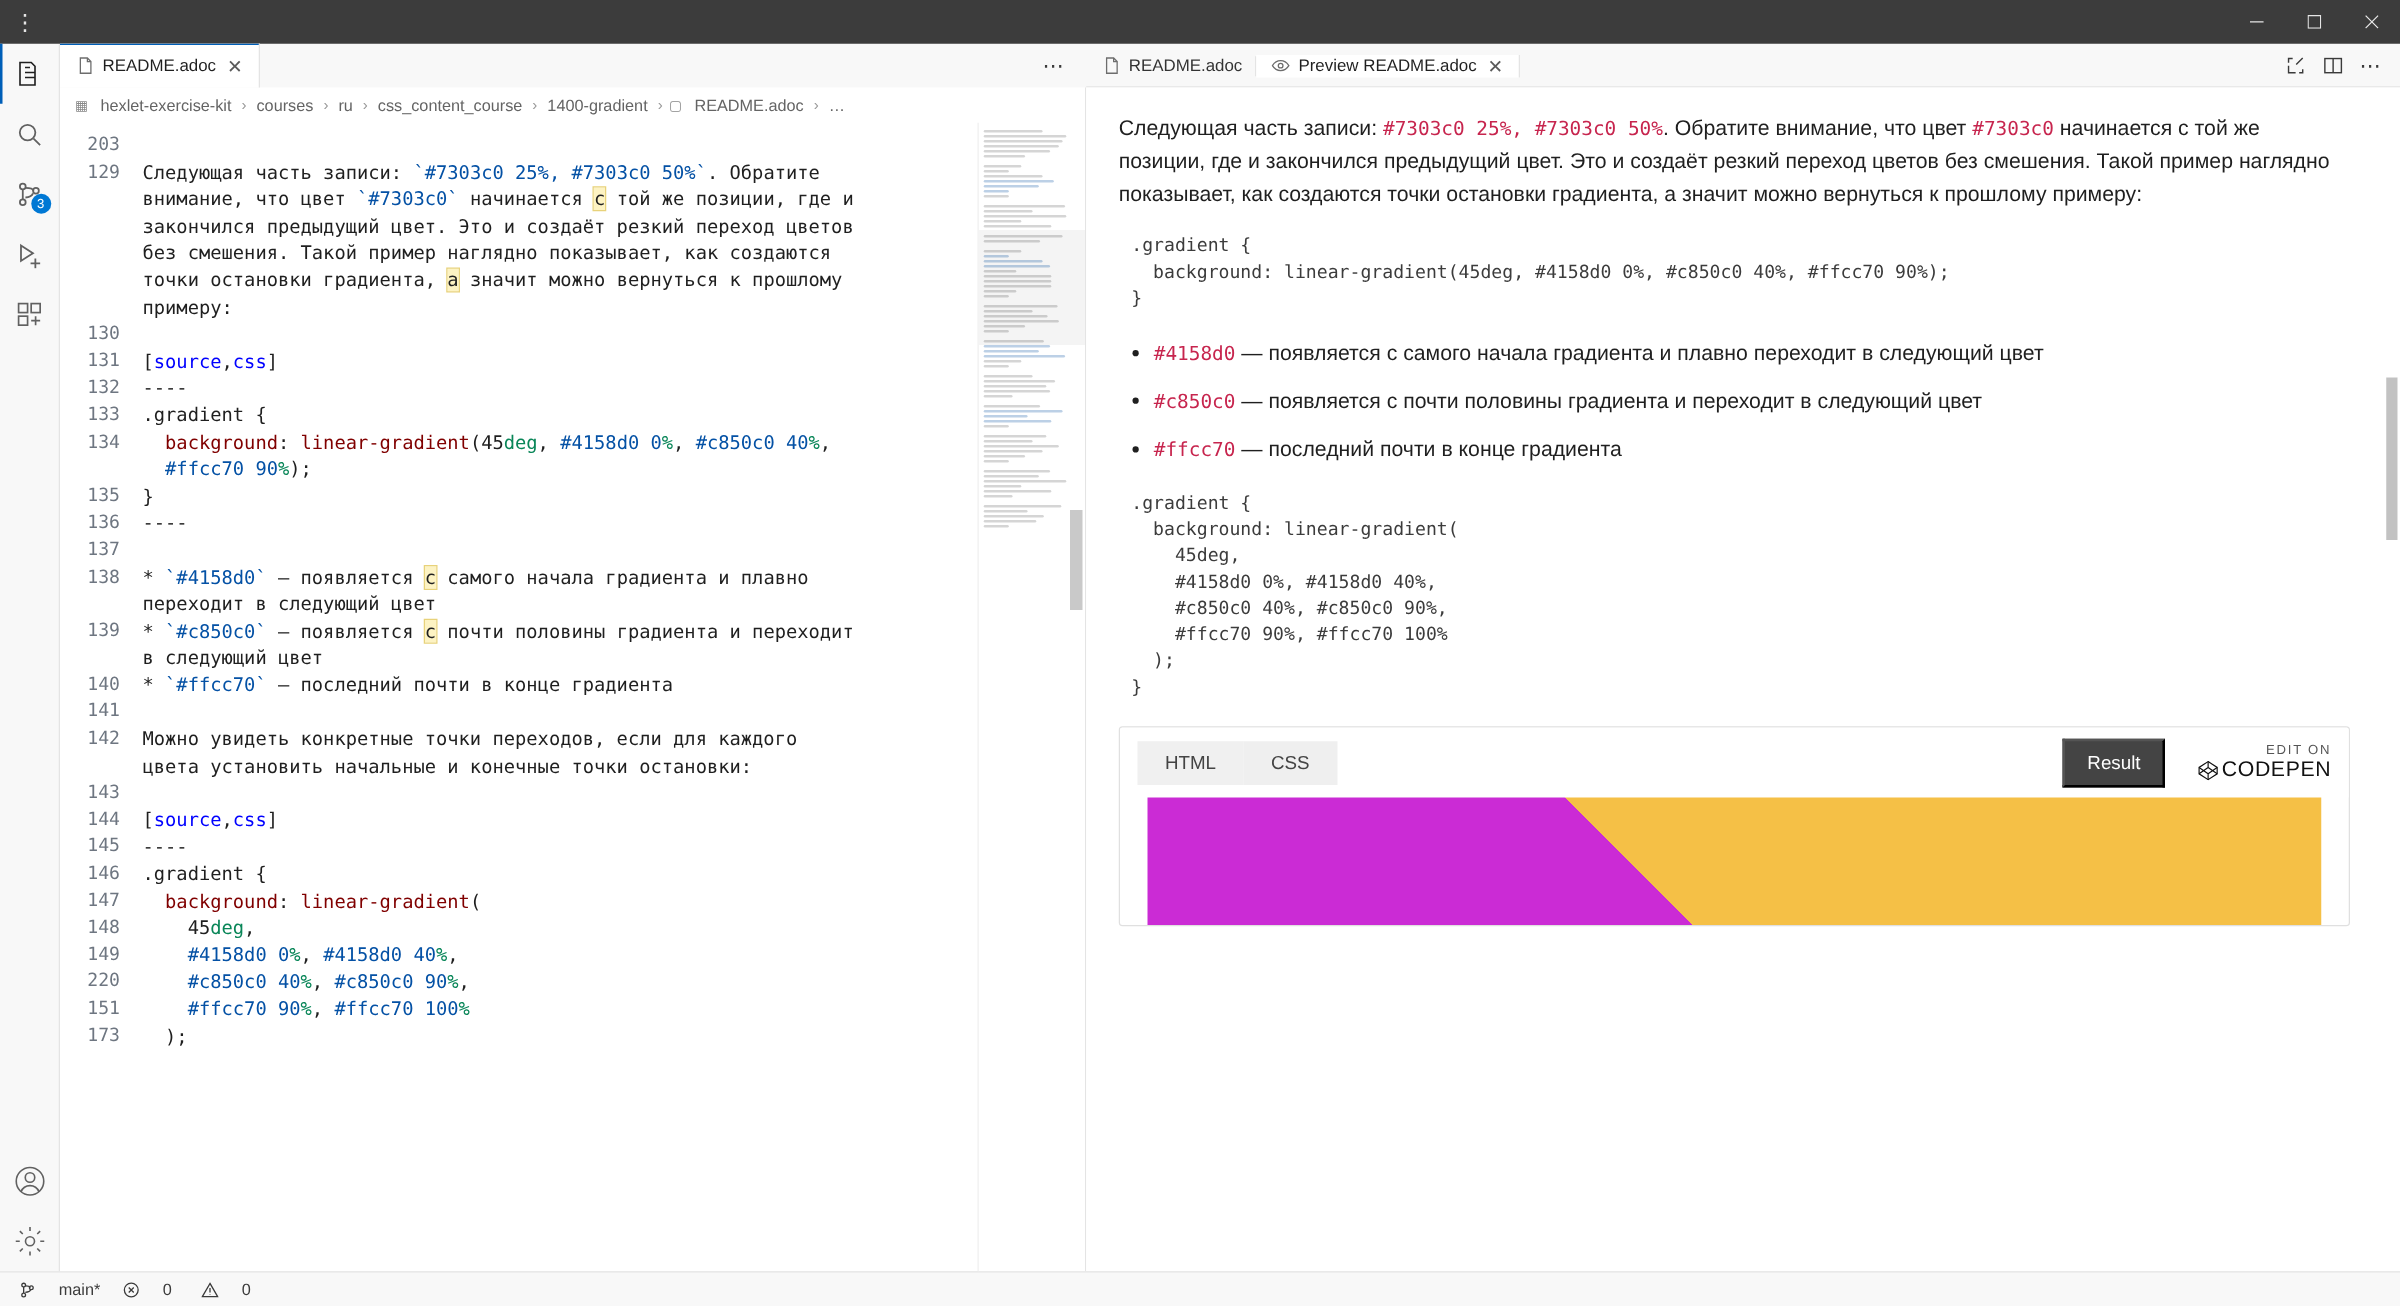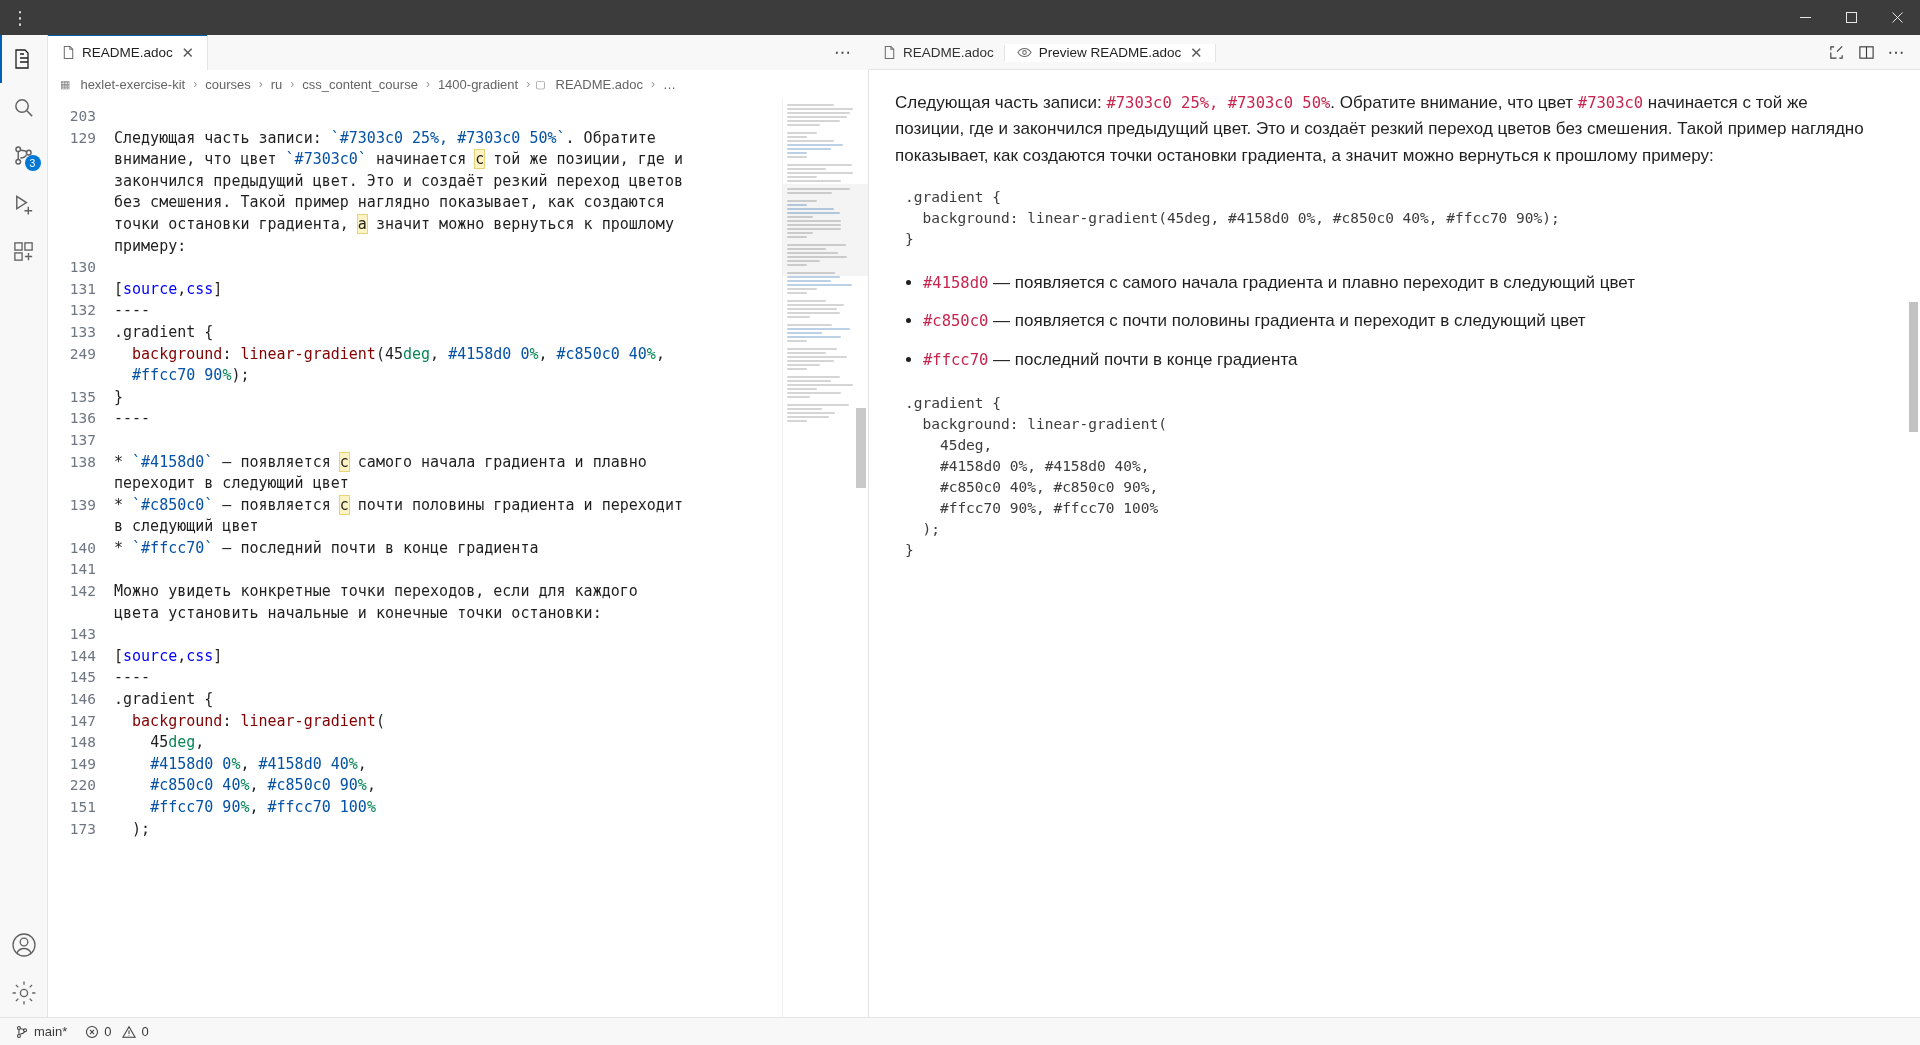--- a/index.html
+++ b/index.html
@@ -227,21 +227,21 @@
   }
 
   
   .statusbar {
     height: 28px; min-height: 28px;
     background: #f8f8f8; border-top: 1px solid #e4e4e4;
     display: flex; align-items: center;
     font-size: 13px; color: #3b3b3b;
     padding-left: 8px; gap: 4px;
   }
-  .sb-item { display: flex; align-items: center; gap: 5px; padding: 0 7px; height: 100%; }
+  .sb-item { display: flex; align-items: center; gap: 18px; padding: 0 7px; height: 100%; }
   svg { display: block; }
 </style>
 </head>
 <body>
 
 <div id="app">
 
   <div class="titlebar">
     <div class="tb-left">
       <span class="tb-dots">⋮</span>
@@ -422,21 +422,21 @@
                 <div>129</div>
                 <div></div>
                 <div></div>
                 <div></div>
                 <div></div>
                 <div></div>
                 <div>130</div>
                 <div>131</div>
                 <div>132</div>
                 <div>133</div>
-                <div>249</div>
+                <div>134</div>
                 <div></div>
                 <div>135</div>
                 <div>136</div>
                 <div>137</div>
                 <div>138</div>
                 <div></div>
                 <div>139</div>
                 <div></div>
                 <div>140</div>
                 <div>141</div>
@@ -569,20 +569,40 @@
 
             <div class="pv-codeblock">.gradient {
   background: linear-gradient(
     45deg,
     #4158d0 0%, #4158d0 40%,
     #c850c0 40%, #c850c0 90%,
     #ffcc70 90%, #ffcc70 100%
   );
 }</div>
 
+            <div class="codepen-embed">
+              <div class="cp-bar">
+                <button class="cp-tab">HTML</button>
+                <button class="cp-tab alt">CSS</button>
+                <button class="cp-result">Result</button>
+                <div class="cp-logo">
+                  <div class="edit">EDIT ON</div>
+                  <div class="brand">
+                    <span>
+                      <svg width="17" height="17" viewBox="0 0 20 20" fill="none" stroke="#111" stroke-width="1.1">
+                        <path d="M10 1.5 L18.5 7 L18.5 13 L10 18.5 L1.5 13 L1.5 7 Z"></path>
+                        <path d="M10 1.5V7M10 13v5.5M1.5 7 L10 13 L18.5 7M1.5 13 L10 7 L18.5 13"></path>
+                      </svg>
+                    </span>
+                    <span>CODEPEN</span>
+                  </div>
+                </div>
+              </div>
+              <div class="cp-canvas"></div>
+            </div>
 
             <div class="preview-scroll">
               <div class="thumb"></div>
             </div>
           </div>
         </div>
 
       </div>
     </div>
   </div>

